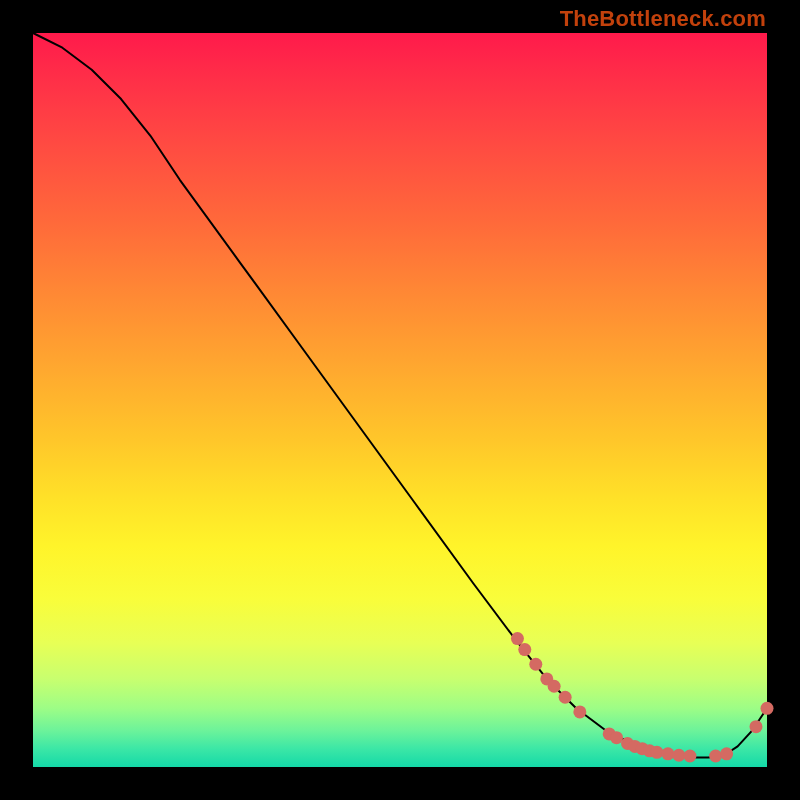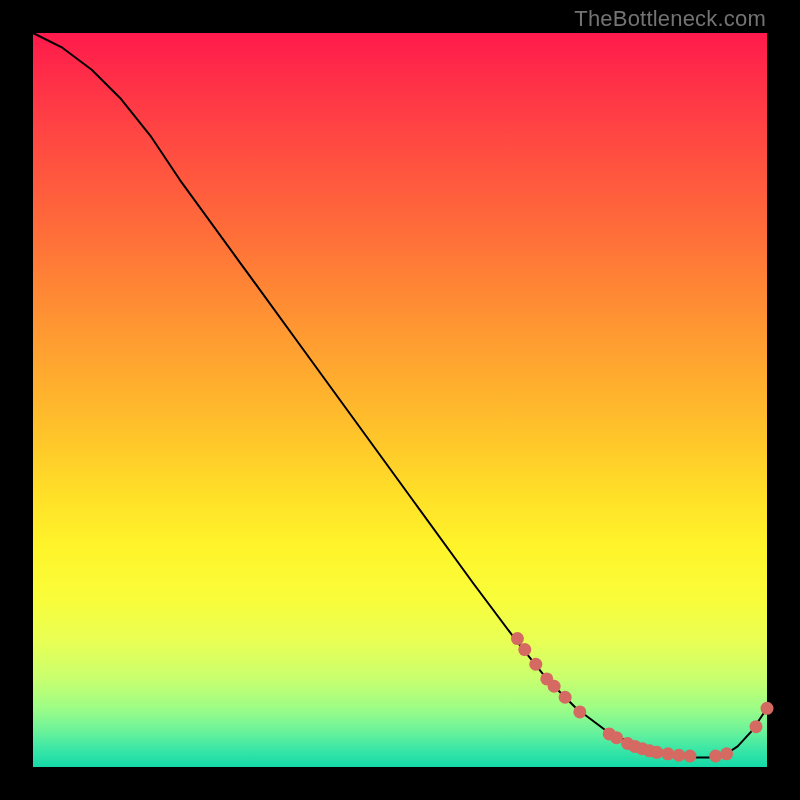--- a/index.html
+++ b/index.html
@@ -41,23 +41,23 @@
       #9dfd86 92%,
       #6df39a 95%,
       #3ce7a6 97.5%,
       #14d9a8 100%
     );
   }
   .watermark {
     position: absolute;
     top: 6px;
     right: 34px;
-    color: #737373;
+    color: #c2410c;
     font-size: 22px;
-    font-weight: 400;
+    font-weight: 700;
     letter-spacing: 0.2px;
     user-select: none;
   }
   svg.overlay {
     position: absolute;
     left: 33px;
     top: 33px;
     width: 734px;
     height: 734px;
     overflow: visible;

